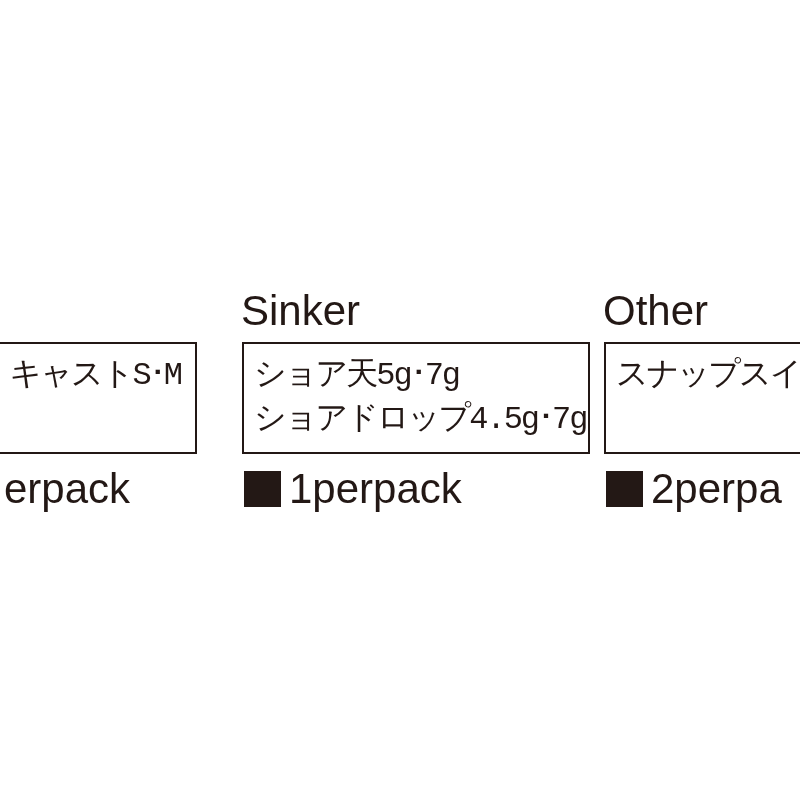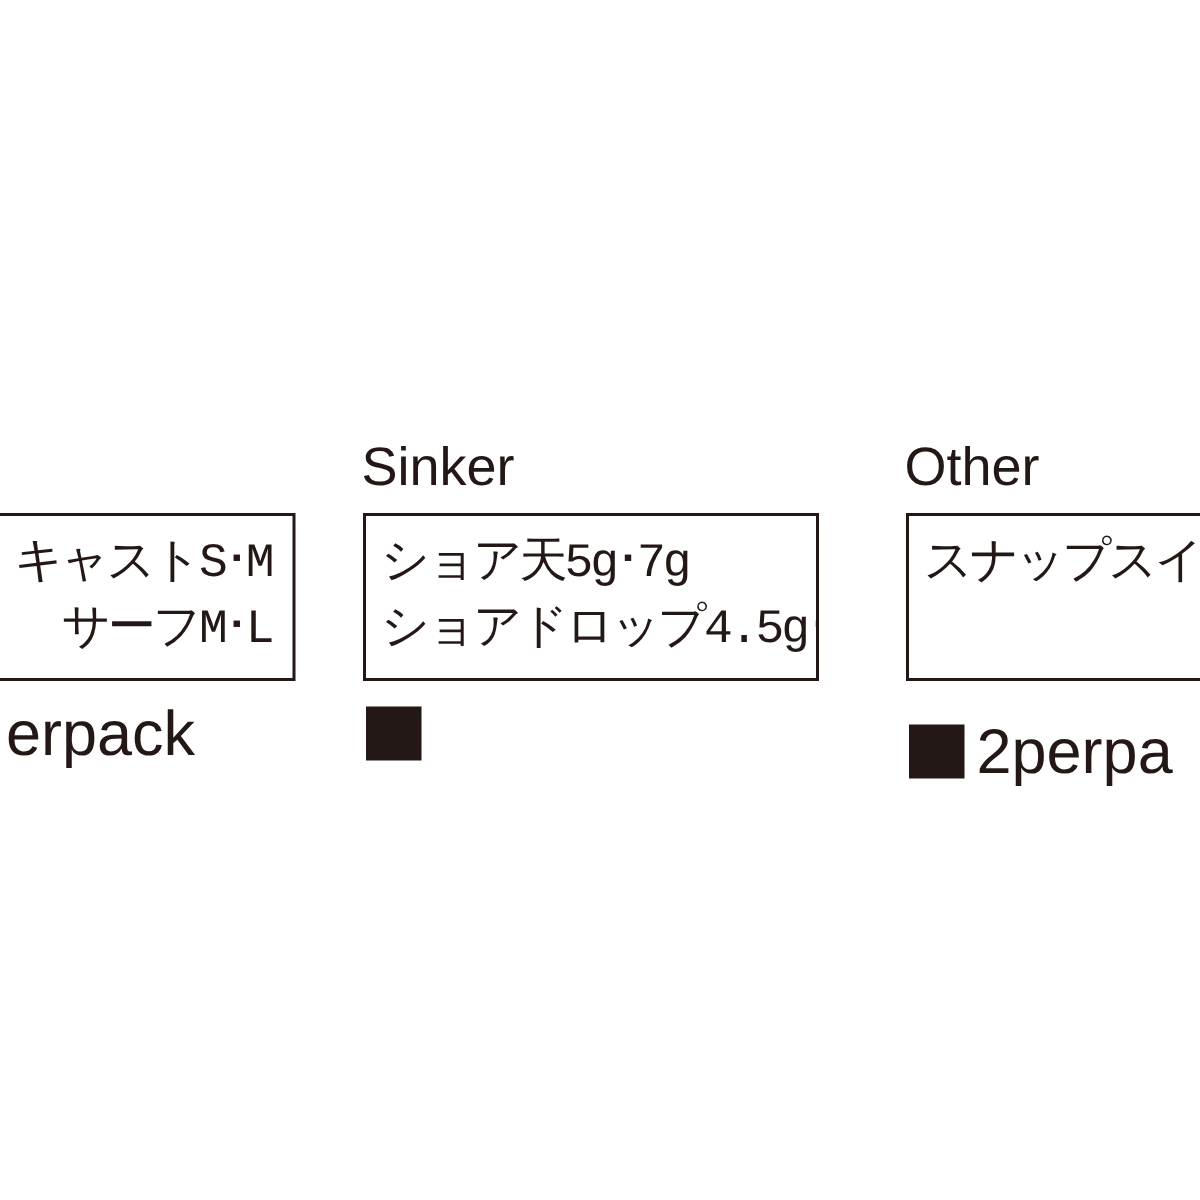--- a/index.html
+++ b/index.html
@@ -11,21 +11,21 @@
       width: 800px;
       height: 800px;
       position: relative;
       overflow: hidden;
       color: #231815;
       font-family: "Liberation Sans", "DejaVu Sans", sans-serif;
     }
     .heading {
       position: absolute;
       top: 288px;
-      font-size: 36px;
+      font-size: 42px;
       line-height: 46px;
       letter-spacing: 0px;
       white-space: nowrap;
     }
     .box {
       position: absolute;
       top: 342px;
       height: 112px;
       border: 2px solid #231815;
       box-sizing: border-box;
@@ -60,48 +60,48 @@
     .pack-text {
       font-size: 42px;
       line-height: 46px;
     }
     
     .col1-box { left: -120px; width: 317px; }
     .col1-box .box-line { left: auto; right: 14px; }
     .col1-pack { right: 670px; }
     
     .col2-heading { left: 241px; }
-    .col2-box { left: 242px; width: 304px; }
+    .col2-box { left: 242px; width: 348px; }
     .col2-pack { left: 244px; }
     
     .col3-heading { left: 603px; text-align: center; }
     .col3-box { left: 604px; width: 260px; }
-    .col3-pack { left: 606px; margin-top: 12px; }
+    .col3-pack { left: 606px; }
   </style>
 </head>
 <body>
 
 <div>
   <div class="box col1-box">
     <span class="box-line l1">キャストS･M</span>
-    <span class="box-line l2">サーフM･L</span>
   </div>
   <div class="pack col1-pack">
     <span class="pack-text">erpack</span>
   </div>
 </div>
 
 <div>
   <div class="heading col2-heading">Sinker</div>
   <div class="box col2-box">
     <span class="box-line l1">ショア天5g･7g</span>
     <span class="box-line l2">ショアドロップ4.5g･7g</span>
   </div>
   <div class="pack col2-pack">
     <span class="pack-square"></span>
+    <span class="pack-text">1perpack</span>
   </div>
 </div>
 
 <div>
   <div class="heading col3-heading">Other</div>
   <div class="box col3-box">
     <span class="box-line l1">スナップスイ</span>
     <span class="box-line l2"></span>
   </div>
   <div class="pack col3-pack">

